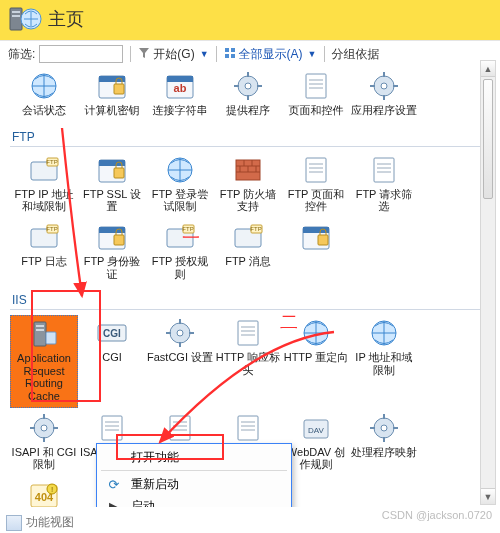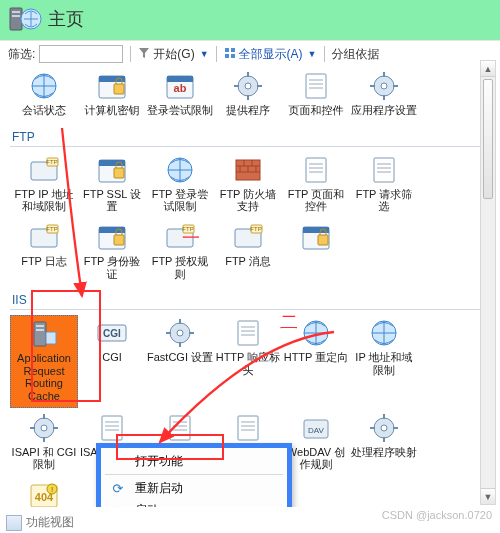--- a/index.html
+++ b/index.html
@@ -4,21 +4,21 @@
 <style>
   * { box-sizing: border-box; }
   body {
     margin:0; padding:0; width:500px; height:533px;
     font-family: "Microsoft YaHei", Tahoma, Arial, sans-serif;
     font-size:11px; color:#000; background:#fff; overflow:hidden;
     position:relative;
   }
   .header {
     display:flex; align-items:center; gap:6px;
-    padding:4px 8px 6px 8px; background:#86efac;
+    padding:4px 8px 6px 8px; background:#fde047;
     border-bottom:1px solid #e5e5e5;
   }
   .header .title { font-size:18px; color:#333; }
   .server-icon svg{display:block;}
   .filter-bar {
     display:flex; align-items:center; gap:4px;
     padding:4px 8px; font-size:12px; color:#333;
   }
   .filter-bar .fl { display:flex; align-items:center; gap:3px; }
   .filter-bar input.fbox {
@@ -42,21 +42,21 @@
     width:68px; display:flex; flex-direction:column; align-items:center;
     text-align:center; padding:2px 1px 4px 1px; margin:1px 0;
     cursor:default; line-height:1.15;
   }
   .tile .ico { width:32px; height:32px; display:flex; align-items:center; justify-content:center;}
   .tile .lbl { font-size:11px; color:#222; margin-top:2px; word-break:break-word;}
   .tile.selected { background:#f97316; border:1px dotted #3a78c9; }
   .section-box { padding-bottom:4px; }
   .hilite-red { position:absolute; border:2px solid #ff2e2e; pointer-events:none;}
   .ctx-menu {
-    position:absolute; background:#fdfdfd; border:5px solid #3b82f6;
+    position:absolute; background:#fdfdfd; border:1px solid #3b82f6;
     box-shadow:2px 3px 6px rgba(0,0,0,.25); font-size:12px;
     padding:2px 0; z-index:40; width:196px;
   }
   .ctx-menu .row {
     display:flex; align-items:center; gap:8px;
     padding:3px 10px 3px 8px; height:22px; white-space:nowrap;
   }
   .ctx-menu .glyph{ width:18px; text-align:center; font-size:13px;}
   .ctx-menu hr{ border:none; border-top:1px solid #d9d9d9; margin:2px 4px;}
   .selected-menu-box { position:absolute; border:2px solid #ff2e2e; z-index:50; pointer-events:none;}
@@ -156,21 +156,21 @@
           <span class="lbl">计算机密钥</span>
         </div>
         <div class="tile">
           <span class="ico">
             <svg width="32" height="32" viewBox="0 0 32 32">
               <rect x="3" y="6" width="26" height="22" rx="2" fill="#f4f7fb" stroke="#6f93b8"></rect>
               <rect x="3" y="6" width="26" height="6" fill="#3f78b5"></rect>
               <text x="16" y="22" text-anchor="middle" font-size="11" font-weight="bold" fill="#c0392b">ab</text>
             </svg>
           </span>
-          <span class="lbl">登录尝试限制</span>
+          <span class="lbl">连接字符串</span>
         </div>
         <div class="tile">
           <span class="ico">
             <svg width="32" height="32" viewBox="0 0 32 32">
               <circle cx="16" cy="16" r="10" fill="#d8e4f0" stroke="#6a8db0"></circle>
               <circle cx="16" cy="16" r="3" fill="#fff" stroke="#6a8db0"></circle>
               <g stroke="#6a8db0" stroke-width="2">
                 <line x1="16" y1="2" x2="16" y2="7"></line>
                 <line x1="16" y1="25" x2="16" y2="30"></line>
                 <line x1="2" y1="16" x2="7" y2="16"></line>

